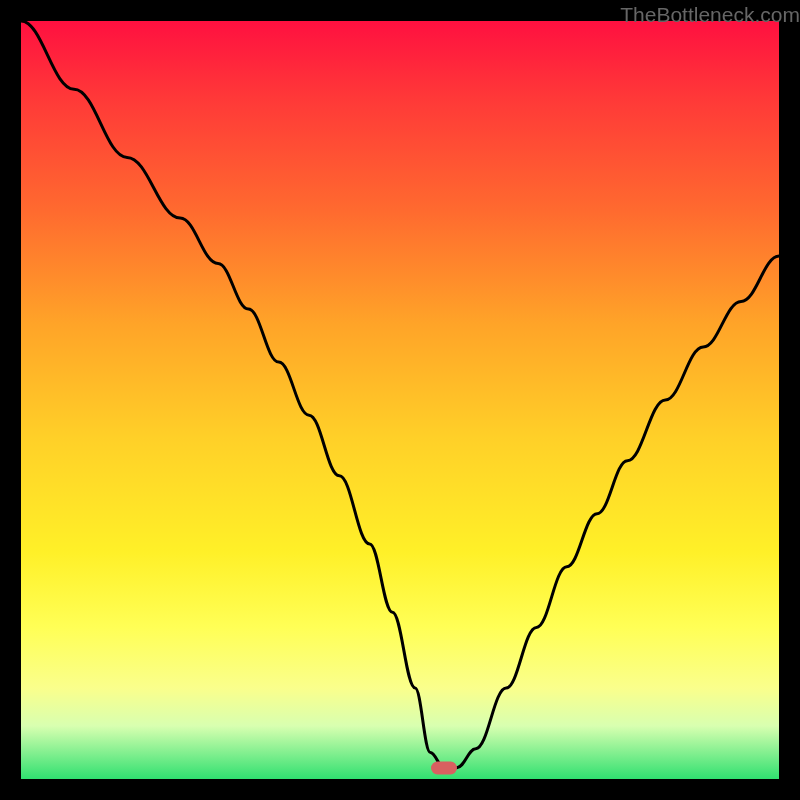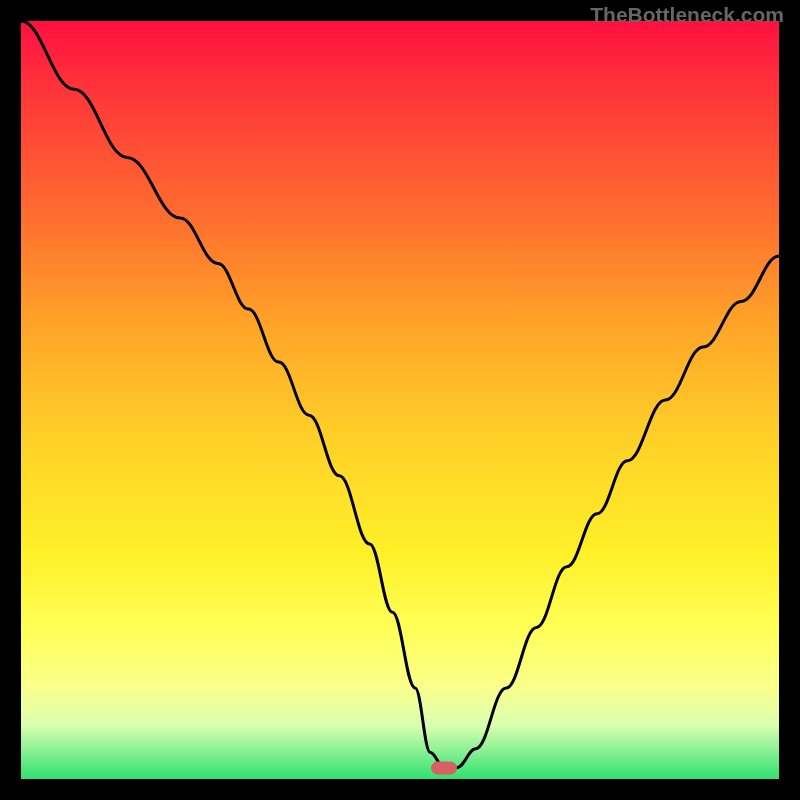--- a/index.html
+++ b/index.html
@@ -6,24 +6,24 @@
   body {
     width: 800px;
     height: 800px;
     background: #000;
     position: relative;
     font-family: Arial, sans-serif;
   }
   .watermark {
     position: absolute;
     top: 3px;
-    right: 16px;
+    right: 0;
     color: #666;
     font-size: 21px;
-    font-weight: 700;
+    font-weight: 400;
     z-index: 2;
   }
   .plot-area {
     position: absolute;
     left: 21px;
     top: 21px;
     width: 758px;
     height: 758px;
     background: linear-gradient(to bottom,
       #ff1040 0%,

